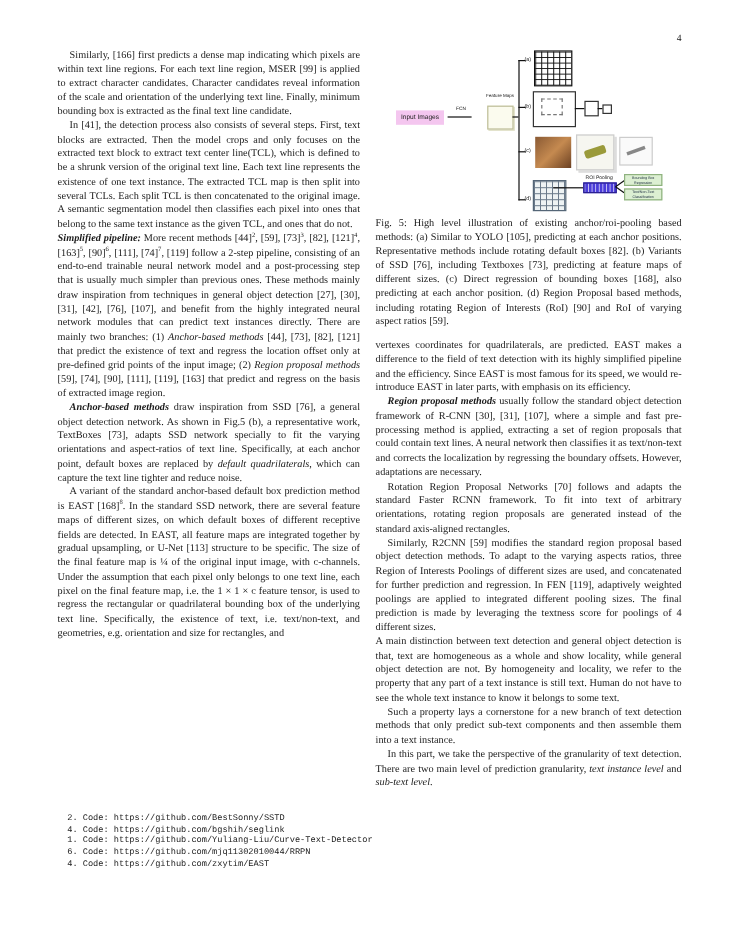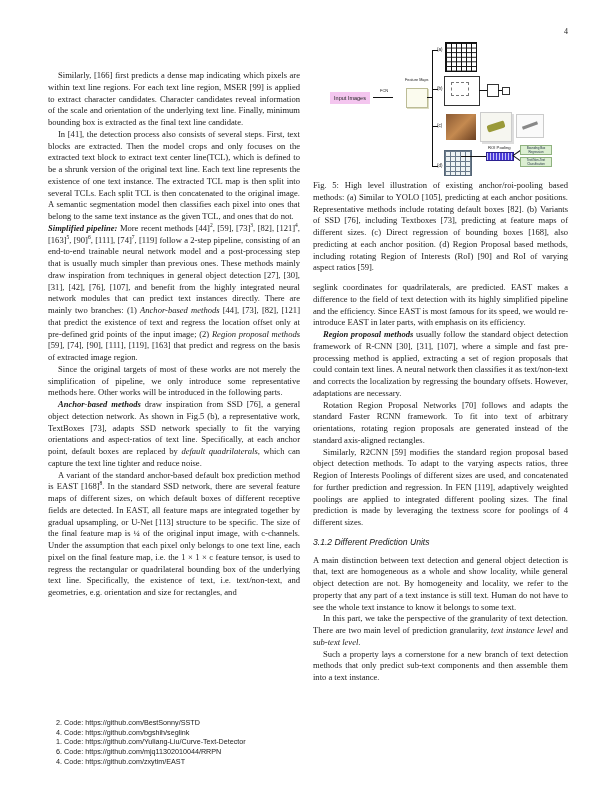--- a/index.html
+++ b/index.html
@@ -2,29 +2,29 @@
 <html><head>
 <meta charset="utf-8">
 <style>
   html, body { margin:0; padding:0; background:#ffffff; }
   body { width:612px; height:792px; position:relative; overflow:hidden;
          font-family:"DejaVu Serif", "Liberation Serif", serif; color:#1a1a1a; }
   .page-num { position:absolute; top:27px; right:44px; font-size:8px;
               font-family:"Liberation Serif", serif; }
   .col { position:absolute; font-family:"Liberation Serif", serif; font-size:8.55px;
          line-height:11.75px; text-align:justify; }
-  .col-left { left:48px; top:40px; width:252px;margin-top:30px; }
+  .col-left { left:48px; top:40px; width:252px; }
   .col-right { left:313px; top:180px; width:255px; }
   .col p { margin:0; }
   .col p.ind { text-indent:10px; }
   .col b { font-weight:bold;font-style:italic; }
   .col i { font-style:italic; }
   sup { font-size:5.5px; line-height:0; vertical-align:super; }
-  .footnotes { position:absolute; left:56px; top:718px; width:250px;
-               font-family:Liberation Sans, sans-serif; font-size:7.2px; line-height:9.7px; }
+  .footnotes { position:absolute; left:56px; top:678px; width:250px;
+               font-family:Liberation Mono, monospace; font-size:7.2px; line-height:9.7px; }
   .footnotes div { white-space:nowrap; }
   .section-h { font-family:"Liberation Sans", sans-serif; font-style:italic;
                font-size:8.6px; margin:8px 0 6px 0 !important; }
   .caption { margin-bottom:8px !important; }
   
   .figure { position:absolute; left:330px; top:42px; width:230px; height:136px; }
   .fig-input { position:absolute; left:0; top:50px; width:40px; height:12px; background:#f4c6ef;
                font-family:"Liberation Sans", sans-serif; font-size:5.5px; line-height:12px; text-align:center; color:#222; }
   .fig-fcn { position:absolute; left:50px; top:46px; font-family:"Liberation Sans", sans-serif; font-size:4px; }
   .fig-arrow1 { position:absolute; left:43px; top:55px; width:20px; height:1px; background:#111; }
@@ -60,21 +60,20 @@
 </style>
 </head>
 <body>
 
 <div class="page-num">4</div>
 
 <div class="col col-left">
   <p class="ind">Similarly, [166] first predicts a dense map indicating which pixels are within text line regions. For each text line region, MSER [99] is applied to extract character candidates. Character candidates reveal information of the scale and orientation of the underlying text line. Finally, minimum bounding box is extracted as the final text line candidate.</p>
   <p class="ind">In [41], the detection process also consists of several steps. First, text blocks are extracted. Then the model crops and only focuses on the extracted text block to extract text center line(TCL), which is defined to be a shrunk version of the original text line. Each text line represents the existence of one text instance. The extracted TCL map is then split into several TCLs. Each split TCL is then concatenated to the original image. A semantic segmentation model then classifies each pixel into ones that belong to the same text instance as the given TCL, and ones that do not.</p>
   <p><b>Simplified pipeline:</b><span> More recent methods [44]</span><sup>2</sup><span>, [59], [73]</span><sup>3</sup><span>, [82], [121]</span><sup>4</sup><span>, [163]</span><sup>5</sup><span>, [90]</span><sup>6</sup><span>, [111], [74]</span><sup>7</sup><span>, [119] follow a 2-step pipeline, consisting of an end-to-end trainable neural network model and a post-processing step that is usually much simpler than previous ones. These methods mainly draw inspiration from techniques in general object detection [27], [30], [31], [42], [76], [107], and benefit from the highly integrated neural network modules that can predict text instances directly. There are mainly two branches: (1) </span><i>Anchor-based methods</i><span> [44], [73], [82], [121] that predict the existence of text and regress the location offset only at pre-defined grid points of the input image; (2) </span><i>Region proposal methods</i><span> [59], [74], [90], [111], [119], [163] that predict and regress on the basis of extracted image region.</span></p>
-  <p class="ind">Since the original targets of most of these works are not merely the simplification of pipeline, we only introduce some representative methods here. Other works will be introduced in the following parts.</p>
   <p class="ind"><b>Anchor-based methods</b><span> draw inspiration from SSD [76], a general object detection network. As shown in Fig.5 (b), a representative work, TextBoxes [73], adapts SSD network specially to fit the varying orientations and aspect-ratios of text line. Specifically, at each anchor point, default boxes are replaced by </span><i>default quadrilaterals</i><span>, which can capture the text line tighter and reduce noise.</span></p>
   <p class="ind"><span>A variant of the standard anchor-based default box prediction method is EAST [168]</span><sup>8</sup><span>. In the standard SSD network, there are several feature maps of different sizes, on which default boxes of different receptive fields are detected. In EAST, all feature maps are integrated together by gradual upsampling, or U-Net [113] structure to be specific. The size of the final feature map is ¼ of the original input image, with c-channels. Under the assumption that each pixel only belongs to one text line, each pixel on the final feature map, i.e. the 1 × 1 × c feature tensor, is used to regress the rectangular or quadrilateral bounding box of the underlying text line. Specifically, the existence of text, i.e. text/non-text, and geometries, e.g. orientation and size for rectangles, and</span></p>
 </div>
 
 <div class="footnotes">
   <div>2. Code: https://github.com/BestSonny/SSTD</div>
   <div>4. Code: https://github.com/bgshih/seglink</div>
   <div>1. Code: https://github.com/Yuliang-Liu/Curve-Text-Detector</div>
   <div>6. Code: https://github.com/mjq11302010044/RRPN</div>
   <div>4. Code: https://github.com/zxytim/EAST</div>
@@ -120,21 +119,20 @@
   <div class="roi-label">ROI Pooling</div>
   <div class="roi-bar"></div>
   <div class="diag" style="left:183px;top:113px;width:9px;transform:rotate(-35deg)"></div>
   <div class="diag" style="left:183px;top:113px;width:9px;transform:rotate(35deg)"></div>
   <div class="out-box" style="top:103px">Bounding Box Regression</div>
   <div class="out-box" style="top:115px">Text/Non-Text Classification</div>
 </div>
 
 <div class="col col-right">
   <p class="caption">Fig. 5: High level illustration of existing anchor/roi-pooling based methods: (a) Similar to YOLO [105], predicting at each anchor positions. Representative methods include rotating default boxes [82]. (b) Variants of SSD [76], including Textboxes [73], predicting at feature maps of different sizes. (c) Direct regression of bounding boxes [168], also predicting at each anchor position. (d) Region Proposal based methods, including rotating Region of Interests (RoI) [90] and RoI of varying aspect ratios [59].</p>
-  <p>seglink coordinates for quadrilaterals, are predicted. EAST makes a difference to the field of text detection with its highly simplified pipeline and the efficiency. Since EAST is most famous for its speed, we would re-introduce EAST in later parts, with emphasis on its efficiency.</p>
+  <p>vertexes coordinates for quadrilaterals, are predicted. EAST makes a difference to the field of text detection with its highly simplified pipeline and the efficiency. Since EAST is most famous for its speed, we would re-introduce EAST in later parts, with emphasis on its efficiency.</p>
   <p class="ind"><b>Region proposal methods</b><span> usually follow the standard object detection framework of R-CNN [30], [31], [107], where a simple and fast pre-processing method is applied, extracting a set of region proposals that could contain text lines. A neural network then classifies it as text/non-text and corrects the localization by regressing the boundary offsets. However, adaptations are necessary.</span></p>
   <p class="ind">Rotation Region Proposal Networks [70] follows and adapts the standard Faster RCNN framework. To fit into text of arbitrary orientations, rotating region proposals are generated instead of the standard axis-aligned rectangles.</p>
   <p class="ind">Similarly, R2CNN [59] modifies the standard region proposal based object detection methods. To adapt to the varying aspects ratios, three Region of Interests Poolings of different sizes are used, and concatenated for further prediction and regression. In FEN [119], adaptively weighted poolings are applied to integrated different pooling sizes. The final prediction is made by leveraging the textness score for poolings of 4 different sizes.</p>
-  <p class="section-h">3.1.2   Different Prediction Units</p>
   <p>A main distinction between text detection and general object detection is that, text are homogeneous as a whole and show locality, while general object detection are not. By homogeneity and locality, we refer to the property that any part of a text instance is still text. Human do not have to see the whole text instance to know it belongs to some text.</p>
+  <p class="ind">Such a property lays a cornerstone for a new branch of text detection methods that only predict sub-text components and then assemble them into a text instance.</p>
   <p class="ind"><span>In this part, we take the perspective of the granularity of text detection. There are two main level of prediction granularity, </span><i>text instance level</i><span> and </span><i>sub-text level</i><span>.</span></p>
-  <p class="ind">Such a property lays a cornerstone for a new branch of text detection methods that only predict sub-text components and then assemble them into a text instance.</p>
 </div>
 
 </body></html>

